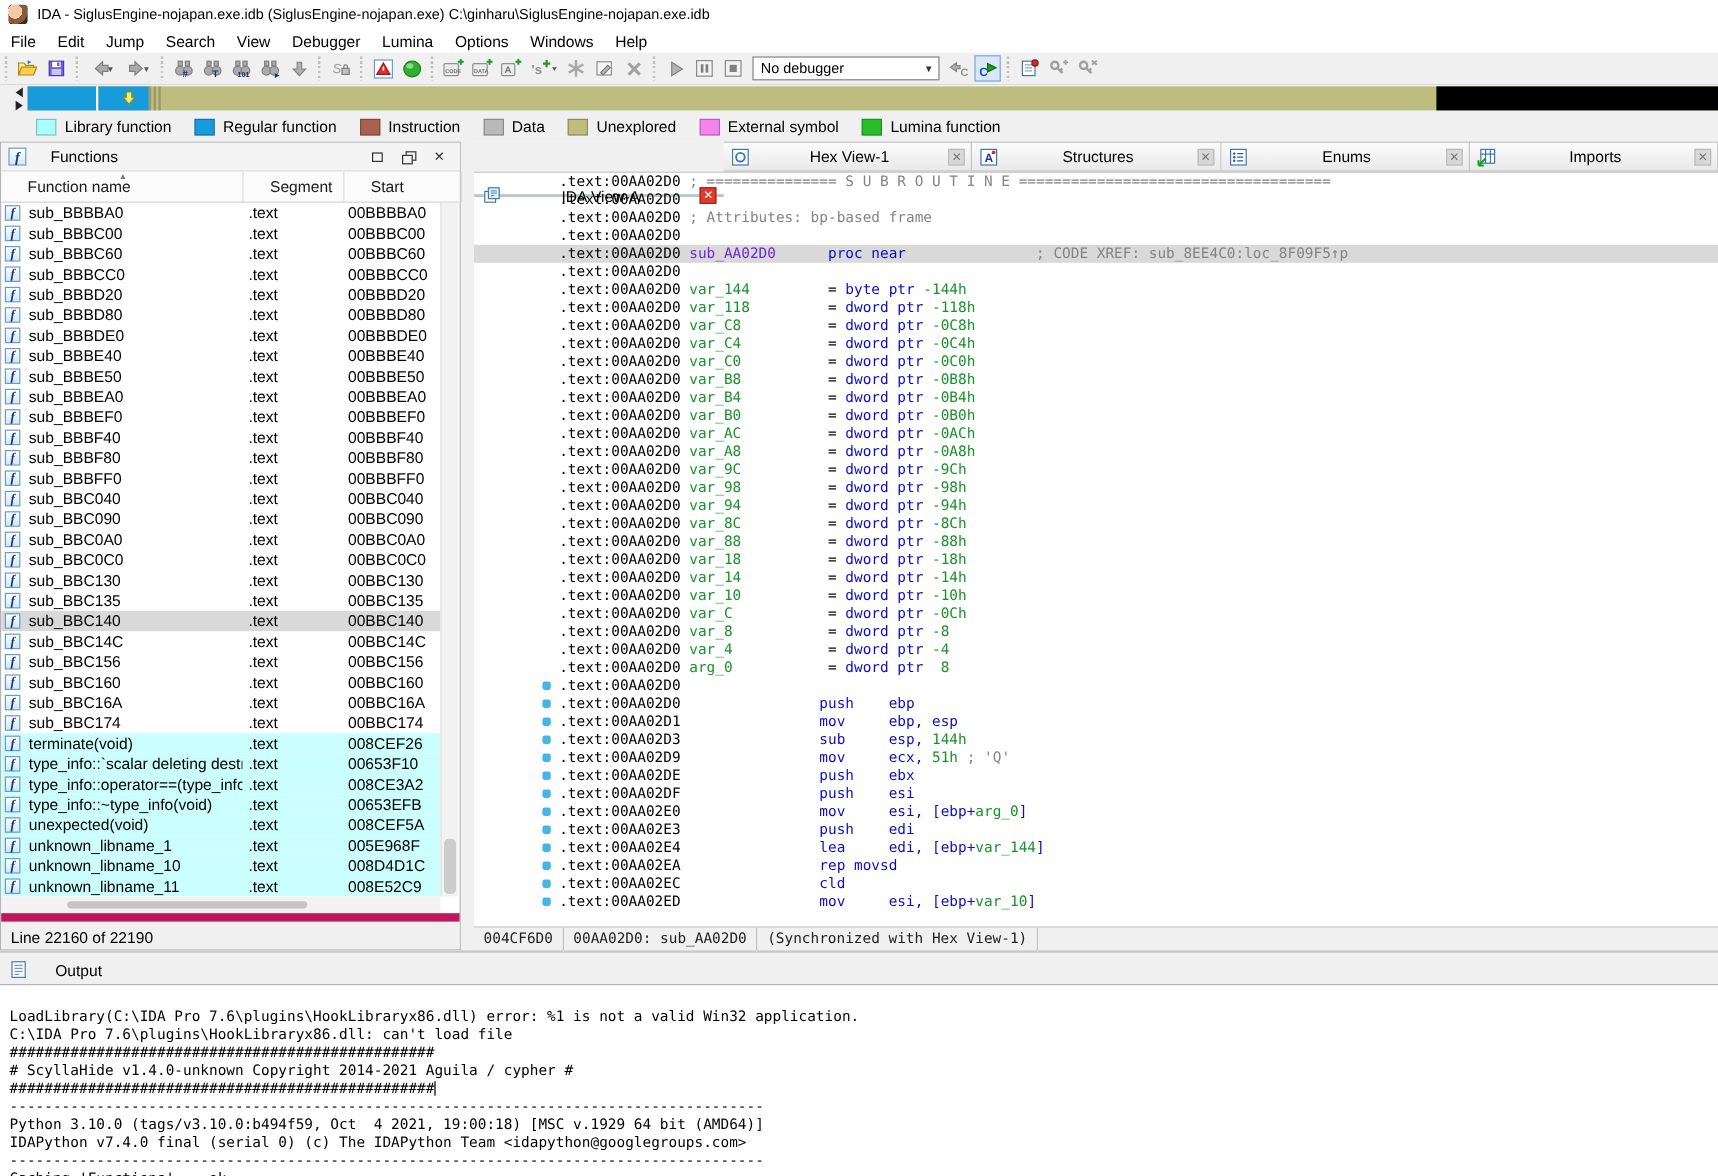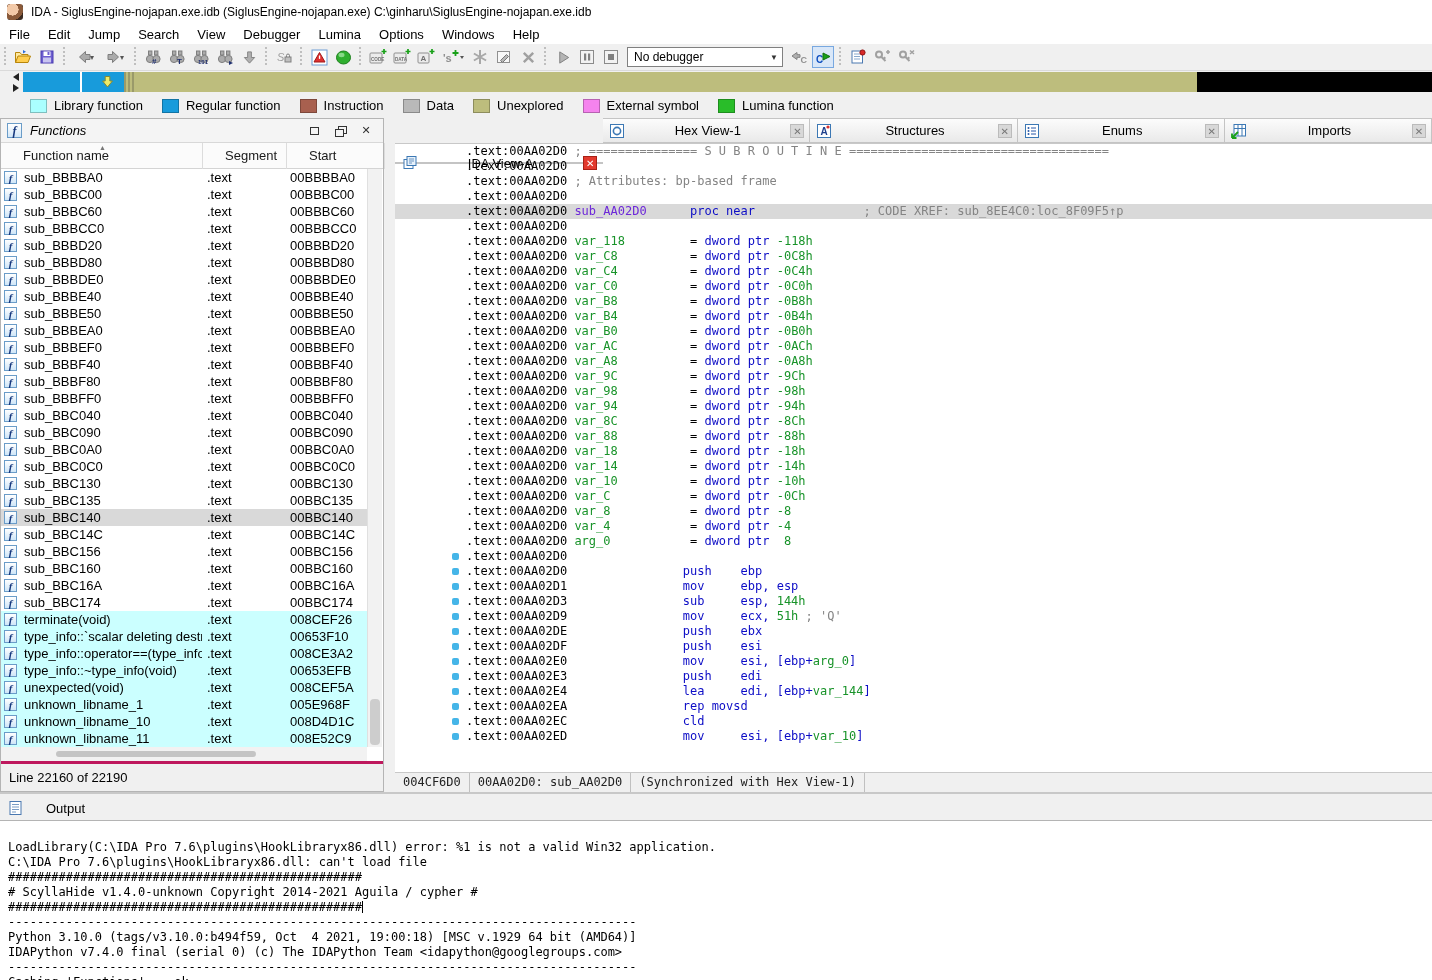--- a/index.html
+++ b/index.html
@@ -41,21 +41,21 @@
   
   .legend { left:0; top:93px; width:1432px; height:25px; display:flex; align-items:center; gap:7px; padding-left:30px; background:#F0F0F0; }
   .lg-sw { width:17px; height:14px; border:1px solid rgba(0,0,0,.25); }
   .lg-lb { font-size:13px; margin-right:12px; }
 
   
   .funcpanel { left:0; top:118px; width:384px; height:674px; background:#FFF; border:1px solid #B4B4B4; }
   .panel-title { position:absolute; left:0; top:0; width:100%; height:24px; background:#F4F4F4; border-bottom:1px solid #D8D8D8; display:flex; align-items:center; }
   .ficon { width:15px; height:15px; border:1px solid #6A9CC8; background:linear-gradient(#FFFFFF,#D2E7F8); color:#16387E;
     font-family:"Liberation Serif",serif; font-style:italic; font-weight:bold; font-size:12px; text-align:center; line-height:14px; margin-left:6px; }
-  .panel-title .pt-label { font-size:13px; margin-left:8px; flex:1;font-style:italic; }
+  .panel-title .pt-label { font-size:13px; margin-left:20px; flex:1; }
   .winbtn { width:18px; height:16px; display:flex; align-items:center; justify-content:center; margin-right:8px; color:#333; font-size:11px; }
   .box-max { width:9px; height:8px; border:1px solid #333; }
   .box-float { position:relative; width:11px; height:9px; }
   .box-float::before { content:""; position:absolute; left:3px; top:0; width:7px; height:6px; border:1px solid #333; background:#F4F4F4; }
   .box-float::after  { content:""; position:absolute; left:0; top:3px; width:7px; height:6px; border:1px solid #333; background:#F4F4F4; }
 
   .colheaders { position:absolute; left:0; top:24px; width:100%; height:26px; background:#FBFBFB; border-bottom:1px solid #D4D4D4; font-size:13px; color:#1A1A1A; }
   .ch { position:absolute; top:0; height:26px; line-height:26px; padding-left:22px; border-right:1px solid #DCDCDC; }
   .sortmark { position:absolute; left:98px; top:1px; font-size:7px; color:#777; }
 
@@ -66,21 +66,21 @@
   .fr-ic { position:absolute; left:3px; top:1.5px; width:13px; height:13px; border:1px solid #6A9CC8; background:linear-gradient(#FFFFFF,#CFE6F8);
     color:#16387E; font-family:"Liberation Serif",serif; font-style:italic; font-weight:bold; font-size:11px; text-align:center; line-height:12px; }
   .fr-name { position:absolute; left:23px; top:0; width:178px; overflow:hidden; text-overflow:clip; line-height:17px; }
   .fr-seg  { position:absolute; left:206px; top:0; line-height:17px; }
   .fr-start{ position:absolute; left:289px; top:0; line-height:17px; }
 
   .vscroll { position:absolute; right:1px; top:50px; width:15px; height:578px; background:#F2F2F2; border-left:1px solid #E0E0E0; }
   .vthumb { position:absolute; left:2px; top:530px; width:10px; height:46px; background:#CDCDCD; border-radius:4px; }
   .hscroll { position:absolute; left:0; top:628px; width:366px; height:14px; background:#F2F2F2; }
   .hthumb { position:absolute; left:55px; top:4px; width:200px; height:6px; background:#C4C4C4; border-radius:3px; }
-  .panel-status { position:absolute; left:0; top:642px; width:100%; height:30px; background:#F0F0F0; border-top:3px solid #be185d; font-size:13px; line-height:28px; padding-left:8px; }
+  .panel-status { position:absolute; left:0; top:642px; width:100%; height:30px; background:#F0F0F0; border-top:7px solid #be185d; font-size:13px; line-height:28px; padding-left:8px; }
 
   
   .disasm { left:395px; top:118px; width:1037px; height:674px; background:#FFF; }
   .tabbar { position:absolute; left:0; top:0; width:100%; height:26px; background:#F0F0F0; border-bottom:1px solid #C8C8C8; display:flex; }
   .tab { flex:1; display:flex; align-items:center; border:1px solid #C4C4C4; border-left:none; background:linear-gradient(#FCFCFC,#E9E9E9); }
   .tab:first-child { border-left:1px solid #C4C4C4; }
   .tab.active { background:#5eead4;margin-top:44px; }
   .tab .ticon { width:16px; height:16px; margin-left:6px; }
   .tab .tlabel { flex:1; text-align:center; font-size:13px; }
   .tab .tclose { width:14px; height:14px; margin-right:5px; background:#D8D8D8; color:#777; font-size:10px; line-height:14px; text-align:center; border:1px solid #BBB; }
@@ -653,20 +653,21 @@
         <span class="tclose">✕</span>
       </div>
     </div>
   <div class="dcontent">
       <div class="dline"><span class="tk-a">.text:00AA02D0 </span><span class="tk-c">; =============== S U B R O U T I N E ====================================</span></div>
       <div class="dline"><span class="tk-a">.text:00AA02D0</span></div>
       <div class="dline"><span class="tk-a">.text:00AA02D0 </span><span class="tk-c">; Attributes: bp-based frame</span></div>
       <div class="dline"><span class="tk-a">.text:00AA02D0</span></div>
       <div class="dline hl"><span class="tk-a">.text:00AA02D0 </span><span class="tk-f">sub_AA02D0</span><span class="tk-p">      </span><span class="tk-k">proc near</span><span class="tk-p">               </span><span class="tk-c">; CODE XREF: sub_8EE4C0:loc_8F09F5↑p</span></div>
       <div class="dline"><span class="tk-a">.text:00AA02D0</span></div>
+      <div class="dline"><span class="tk-a">.text:00AA02D0 </span><span class="tk-n">var_144</span><span class="tk-p">         = </span><span class="tk-k">byte ptr </span><span class="tk-n">-144h</span></div>
       <div class="dline"><span class="tk-a">.text:00AA02D0 </span><span class="tk-n">var_118</span><span class="tk-p">         = </span><span class="tk-k">dword ptr </span><span class="tk-n">-118h</span></div>
       <div class="dline"><span class="tk-a">.text:00AA02D0 </span><span class="tk-n">var_C8</span><span class="tk-p">          = </span><span class="tk-k">dword ptr </span><span class="tk-n">-0C8h</span></div>
       <div class="dline"><span class="tk-a">.text:00AA02D0 </span><span class="tk-n">var_C4</span><span class="tk-p">          = </span><span class="tk-k">dword ptr </span><span class="tk-n">-0C4h</span></div>
       <div class="dline"><span class="tk-a">.text:00AA02D0 </span><span class="tk-n">var_C0</span><span class="tk-p">          = </span><span class="tk-k">dword ptr </span><span class="tk-n">-0C0h</span></div>
       <div class="dline"><span class="tk-a">.text:00AA02D0 </span><span class="tk-n">var_B8</span><span class="tk-p">          = </span><span class="tk-k">dword ptr </span><span class="tk-n">-0B8h</span></div>
       <div class="dline"><span class="tk-a">.text:00AA02D0 </span><span class="tk-n">var_B4</span><span class="tk-p">          = </span><span class="tk-k">dword ptr </span><span class="tk-n">-0B4h</span></div>
       <div class="dline"><span class="tk-a">.text:00AA02D0 </span><span class="tk-n">var_B0</span><span class="tk-p">          = </span><span class="tk-k">dword ptr </span><span class="tk-n">-0B0h</span></div>
       <div class="dline"><span class="tk-a">.text:00AA02D0 </span><span class="tk-n">var_AC</span><span class="tk-p">          = </span><span class="tk-k">dword ptr </span><span class="tk-n">-0ACh</span></div>
       <div class="dline"><span class="tk-a">.text:00AA02D0 </span><span class="tk-n">var_A8</span><span class="tk-p">          = </span><span class="tk-k">dword ptr </span><span class="tk-n">-0A8h</span></div>
       <div class="dline"><span class="tk-a">.text:00AA02D0 </span><span class="tk-n">var_9C</span><span class="tk-p">          = </span><span class="tk-k">dword ptr </span><span class="tk-n">-9Ch</span></div>

